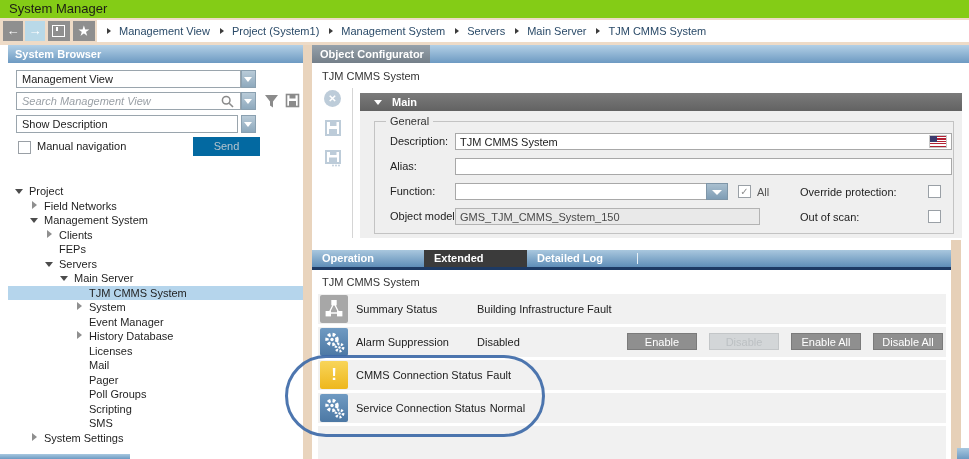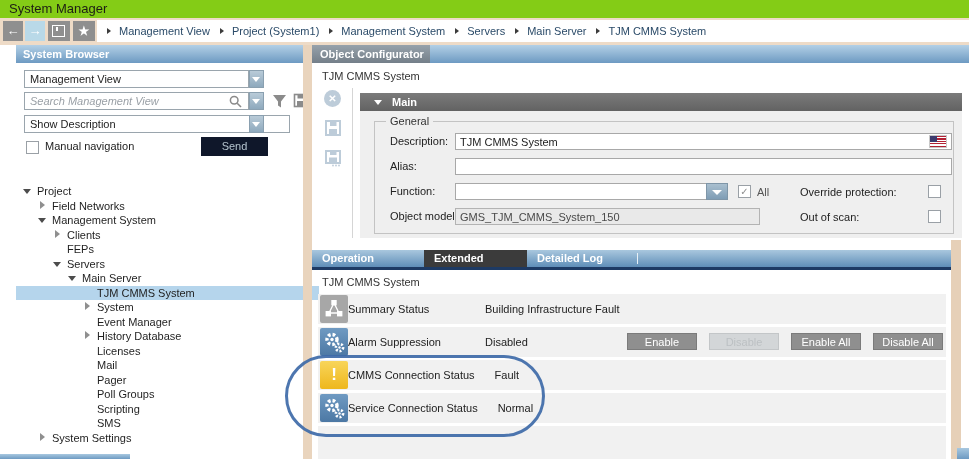--- a/index.html
+++ b/index.html
@@ -23,34 +23,34 @@
             display:flex;align-items:center;}
   .crumb{color:#2a4a68;}
   .sep{width:0;height:0;border-left:4px solid #3c3c3c;border-top:3.5px solid transparent;
        border-bottom:3.5px solid transparent;margin:0 8px 0 10px;}
 
   
   .panel-hdr{height:18px;background:linear-gradient(#b3d0e6,#6d9ac2);color:#fff;font-weight:bold;
              line-height:18px;padding-left:7px;box-sizing:border-box;}
 
   
-  .sb{left:16px;top:45px;width:303px;height:414px;background:#fff;}
+  .sb{left:8px;top:45px;width:303px;height:414px;background:#fff;}
   .sb-hdr{position:absolute;left:0;top:0;width:303px;}
   .field{position:absolute;background:#fff;border:1px solid #9aa5ad;height:18px;box-sizing:border-box;
          line-height:16px;padding-left:5px;color:#222;}
   .dd-btn{position:absolute;width:15px;height:18px;background:linear-gradient(#b9cbd8,#8ea9bd);
           border:1px solid #8aa0b0;box-sizing:border-box;}
   .dd-btn::after{content:"";position:absolute;left:2px;top:6px;border-left:4.5px solid transparent;
           border-right:4.5px solid transparent;border-top:5px solid #fff;}
   .search-inp{position:absolute;background:#fff;border:1px solid #9aa5ad;height:18px;box-sizing:border-box;
           padding:0 18px 0 5px;font-family:"Liberation Sans",sans-serif;font-size:11px;width:225px;}
   .search-inp::placeholder{color:#9aa0a6;font-style:italic;}
   .cb{position:absolute;width:13px;height:13px;background:#fff;border:1px solid #9aa0a6;box-sizing:border-box;
       text-align:center;line-height:11px;font-size:10px;color:#8f8f8f;}
-  .send{position:absolute;left:185px;top:92px;width:67px;height:19px;background:#0f172a;color:#b4c3cd;
+  .send{position:absolute;left:185px;top:92px;width:67px;height:19px;background:#0369a1;color:#b4c3cd;
         text-align:center;line-height:19px;}
   .tree{position:absolute;left:0;top:139px;width:303px;height:275px;overflow:hidden;}
   .tree-item{height:14.5px;line-height:14.5px;white-space:nowrap;color:#1f1f1f;}
   .tree-item.selected{background:#b5d5ec;}
   .tw{position:relative;display:inline-block;width:13px;height:10px;vertical-align:-1px;}
   .arrow-exp::before{content:"";position:absolute;left:1px;top:3px;border-left:4.5px solid transparent;
         border-right:4.5px solid transparent;border-top:5.5px solid #4c4c4c;}
   .arrow-col::before{content:"";position:absolute;left:3px;top:0px;border-top:4.5px solid transparent;
         border-bottom:4.5px solid transparent;border-left:5.5px solid #8f8f8f;}
   .tree-label{margin-left:2px;}
@@ -100,21 +100,21 @@
   .tabsep{position:absolute;left:325px;top:3px;width:1px;height:11px;background:#e8f0f6;}
   .op-name{left:322px;top:276px;color:#333;}
   .op-rows{left:318px;top:294px;width:628px;}
   .op-row{display:flex;align-items:center;background:#f1f1f1;height:30px;margin-bottom:3px;position:relative;}
   .op-icon{width:28px;height:28px;margin:1px 0 1px 2px;border-radius:2px;flex:none;display:flex;
            align-items:center;justify-content:center;}
   .network-icon{background:#a7a7a7;}
   .gears-icon{background:linear-gradient(#6f9ac2,#4c78a4);}
   .alert-icon{background:linear-gradient(#f8d55a,#eeb71d);}
   .bang{color:#fff;font-weight:bold;font-size:17px;}
-  .op-label{min-width:117px;padding-right:20px;flex:none;color:#222;white-space:nowrap;}
+  .op-label{margin-left:8px;min-width:117px;padding-right:4px;flex:none;color:#222;white-space:nowrap;}
   .op-value{color:#222;white-space:nowrap;}
   .op-buttons{position:absolute;right:3px;top:6px;display:flex;gap:12px;}
   .op-btn{height:17px;width:70px;background:#8f8f8f;border:1px solid #7b7b7b;color:#fff;font-size:11px;
           font-family:"Liberation Sans",sans-serif;text-align:center;line-height:14px;padding:0;}
   .op-btn.disabled{background:#d3d6d8;border-color:#c3c6c8;color:#bcc0c3;}
   .op-empty{left:318px;top:426px;width:628px;height:33px;background:#f1f1f1;}
 
   .strip{left:951px;top:240px;width:10px;height:219px;background:#e6d0b8;}
   .blue-bl{left:0;top:454px;width:130px;height:5px;background:linear-gradient(#a8c8e0,#6d9ac2);}
   .blue-br{left:957px;top:448px;width:12px;height:11px;background:linear-gradient(#a8c8e0,#6d9ac2);}
@@ -168,21 +168,21 @@
     <div class="dd-btn" style="left:233px;top:47px;"></div>
     <svg class="abs" style="left:256px;top:49px;" width="15" height="15" viewBox="0 0 15 15">
       <path d="M1 1 H14 L9 7.5 V13.5 L6 11.5 V7.5 Z" fill="#8b8b8b"></path>
     </svg>
     <svg class="abs" style="left:277px;top:48px;" width="15" height="15" viewBox="0 0 15 15">
       <rect x="1.5" y="1.5" width="12" height="12" fill="none" stroke="#8b8b8b" stroke-width="1.6"></rect>
       <rect x="4.5" y="1.5" width="6" height="4" fill="#8b8b8b"></rect>
       <rect x="4" y="8" width="7" height="5.5" fill="#8b8b8b"></rect>
     </svg>
 
-    <div class="field" style="left:8px;top:70px;width:266px;">Show Description</div>
+    <div class="field" style="left:8px;top:70px;width:222px;">Show Description</div>
     <div class="dd-btn" style="left:233px;top:70px;"></div>
 
     <div class="cb" style="left:10px;top:96px;"></div>
     <div class="abs" style="left:29px;top:95px;">Manual navigation</div>
     <div class="send">Send</div>
 
     <div class="tree" id="tree">
         <div class="tree-item" style="padding-left: 6px;"><span class="tw arrow-exp"></span><span class="tree-label">Project</span></div>
         <div class="tree-item" style="padding-left: 21px;"><span class="tw arrow-col"></span><span class="tree-label">Field Networks</span></div>
         <div class="tree-item" style="padding-left: 21px;"><span class="tw arrow-exp"></span><span class="tree-label">Management System</span></div>

